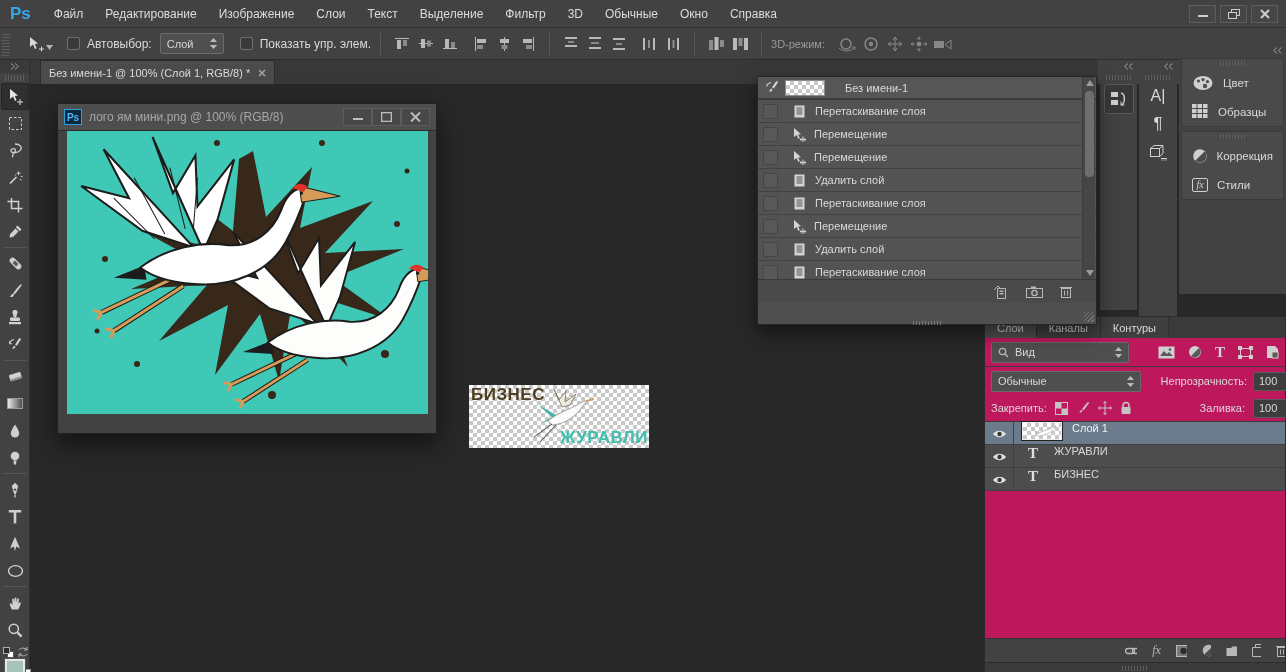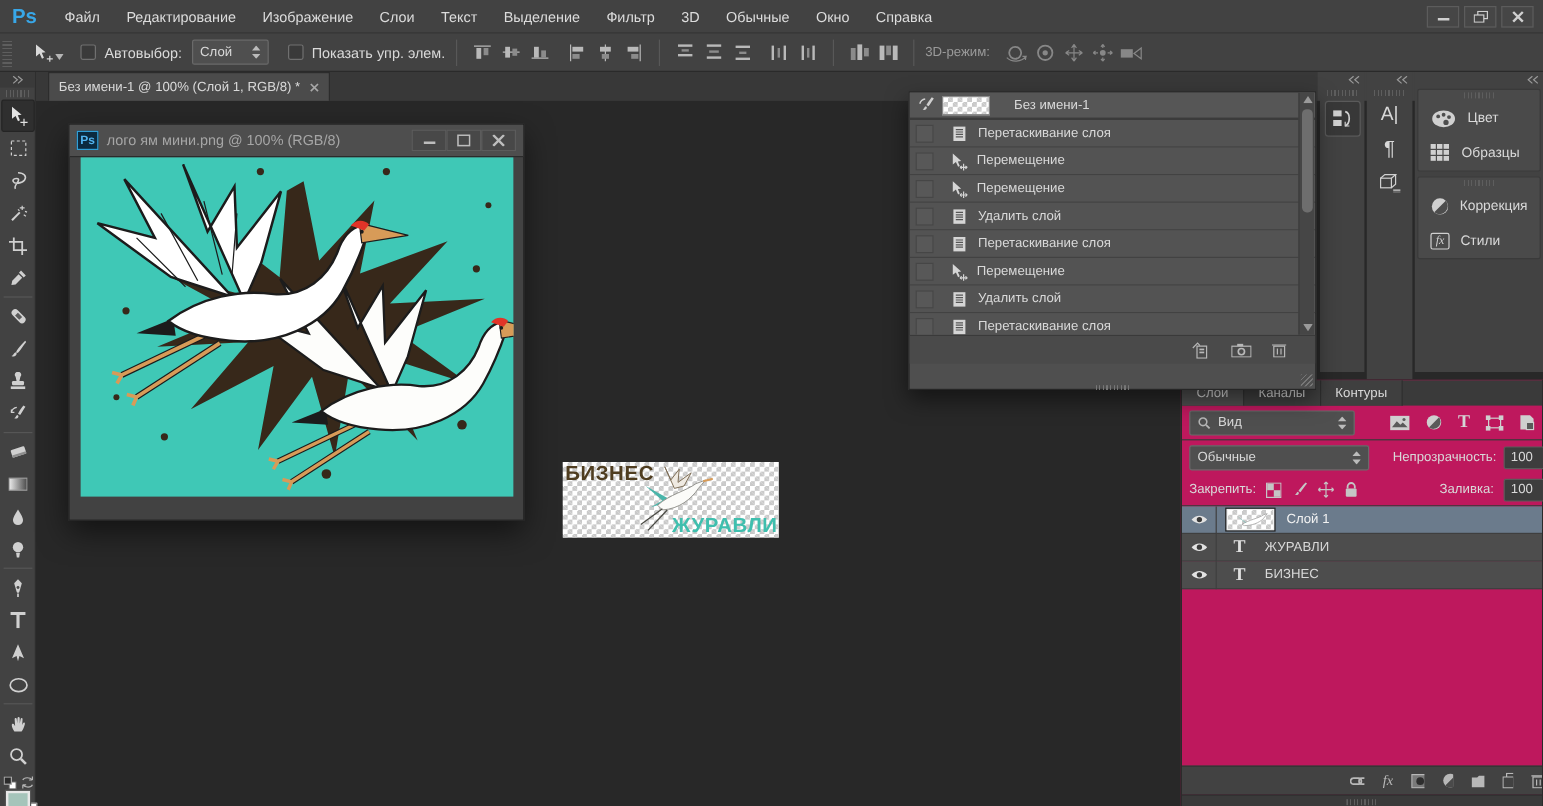--- a/index.html
+++ b/index.html
@@ -38,21 +38,21 @@
   #floatwin{left:57px;top:103px;width:380px;height:331px;background:#424242;border:1px solid #222;box-shadow:0 10px 24px rgba(0,0,0,.55);z-index:25}
   #fw-title{height:27px;background:#4e4e4e;border-bottom:1px solid #2b2b2b;display:flex;align-items:center;padding:0 6px;gap:7px}
   .fwbtn{width:29px;height:18px;border:1px solid #5c5c5c;background:#484848;display:flex;align-items:center;justify-content:center}
   
   .panel-head{height:21px;background:#3a3a3a;display:flex;align-items:flex-end}
   .ptab{height:21px;background:#4f4f4f;display:flex;align-items:center;padding:0 12px;font-size:11px;border-right:1px solid #2f2f2f}
   #history{left:757px;top:76px;width:340px;height:249px;background:#4f4f4f;border:1px solid #262626;box-shadow:0 8px 18px rgba(0,0,0,.5);z-index:30}
   .hrow{height:23px;display:flex;align-items:center;border-bottom:1px solid #424242;font-size:11px;background:#535353}
   .hwell{width:15px;height:15px;background:#585858;border:1px solid #464646;margin:0 6px 0 5px;flex:none}
   #layerspanel{left:984px;top:316px;width:302px;height:360px;background:#be185d;border:1px solid #2b2b2b;z-index:10}
-  .lrow{height:23px;display:flex;align-items:center;background:#4d4d4d;border-bottom:1px solid #3f3f3f;font-size:11px}
+  .lrow{height:23px;display:flex;align-items:flex-start;background:#4d4d4d;border-bottom:1px solid #3f3f3f;font-size:11px}
   .eyecell{width:29px;height:23px;display:flex;align-items:center;justify-content:center;border-right:1px solid #3f3f3f;flex:none}
   .valbox{background:#3d3d3d;border:1px solid #5a5a5a;border-radius:2px;height:19px;display:flex;align-items:center;padding:0 5px;font-size:11px}
   .dock-head{height:13px;display:flex;align-items:center;justify-content:flex-end;padding:0 3px;color:#8f8f8f}
   .dockgroup{background:#4a4a4a;border:1px solid #3a3a3a;border-radius:2px}
   .dockrow{height:29px;display:flex;align-items:center;gap:9px;padding:0 10px;font-size:11.5px}
   .colgrip{height:5px;width:26px;margin:2px auto;background-image:repeating-linear-gradient(90deg,#5e5e5e 0 1px,transparent 1px 3px)}
   .scroll-track{position:absolute;right:1px;top:22px;bottom:26px;width:13px;background:#464646;border-left:1px solid #3c3c3c}
   .scroll-thumb{position:absolute;left:2px;width:9px;background:#6e6e6e;border-radius:4px}
 </style>
 </head>
@@ -541,21 +541,21 @@
       </div>
     <div style="height:28px;display:flex;align-items:center;justify-content:center">
       <svg width="19" height="17">
           <rect x="1.5" y="4.5" width="9" height="8" fill="none" stroke="#d0d0d0"></rect>
           <path d="M1.5 4.5 L5 1.5 L14 1.5 L10.5 4.5 M14 1.5 L14 9.5 L10.5 12.5" fill="none" stroke="#d0d0d0"></path>
           <line x1="12" y1="14.5" x2="18" y2="14.5" stroke="#d0d0d0"></line>
           <line x1="12" y1="16" x2="18" y2="16" stroke="#8a8a8a"></line>
         </svg>
     </div>
   </div>
-  <div class="a" style="left:1179px;top:60px;width:107px;height:250px;background:#424242">
+  <div class="a" style="left:1179px;top:44px;width:107px;height:250px;background:#424242">
     <div class="dock-head">
         <svg width="11" height="7">
           <path d="M5 0.5 L1.5 3.5 L5 6.5 M9.5 0.5 L6 3.5 L9.5 6.5" stroke="#9a9a9a" fill="none"></path>
         </svg>
       </div>
     <div class="dockgroup" style="margin:1px 2px">
       <div class="colgrip"></div>
       <div class="dockrow">
         <svg width="22" height="16">
             <ellipse cx="11" cy="8" rx="9.5" ry="7" fill="#d0d0d0"></ellipse>

